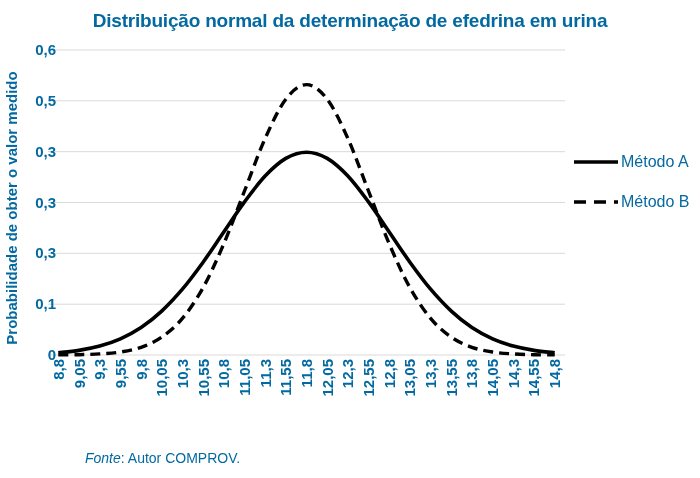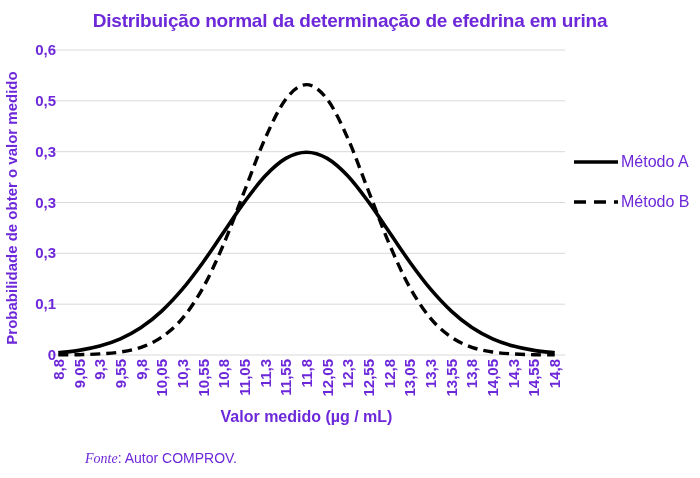--- a/index.html
+++ b/index.html
@@ -1,18 +1,18 @@
 <!DOCTYPE html>
 <html><head>
 <meta charset="utf-8">
 <style>
   html,body{margin:0;padding:0;background:#ffffff;}
   #canvas{
     position:relative;width:700px;height:478px;background:#ffffff;overflow:hidden;
-    font-family:"Liberation Sans",sans-serif;color:#6d28d9;
+    font-family:"Liberation Sans",sans-serif;color:#0369a1;
   }
   .chart-title{
     position:absolute;top:10px;left:0;width:700px;text-align:center;
     font-size:19px;font-weight:bold;letter-spacing:-0.2px;
   }
   #plot-svg{position:absolute;left:0;top:0;width:700px;height:478px;}
   .y-tick{
     position:absolute;left:12px;width:44px;text-align:right;
     font-size:15px;font-weight:bold;line-height:20px;height:20px;
   }
@@ -37,21 +37,21 @@
     font-size:16px;font-weight:bold;
   }
   .legend{position:absolute;left:573px;top:0;width:127px;}
   .legend-row{position:absolute;left:0;display:flex;align-items:center;justify-content:flex-end;}
   .legend-row.row-a{top:152px;height:20px;}
   .legend-row.row-b{top:192px;height:20px;}
   .legend-label{font-size:16px;margin-left:2px;white-space:nowrap;}
   .source-note{
     position:absolute;left:85px;top:450px;font-size:14px;
   }
-  .source-note em{font-style:italic;font-family:Liberation Serif, serif;}
+  .source-note em{font-style:italic;}
 </style>
 </head>
 <body>
 
 <div id="canvas">
 
   <svg id="plot-svg" width="700" height="478" viewBox="0 0 700 478" xmlns="http://www.w3.org/2000/svg">
     <g id="gridlines">
         <line x1="48" x2="565" y1="355.0" y2="355.0" stroke="#d9d9d9" stroke-width="1"></line>
         <line x1="48" x2="565" y1="304.2" y2="304.2" stroke="#d9d9d9" stroke-width="1"></line>
@@ -152,21 +152,20 @@
         <span>14,3</span>
       </div>
       <div class="x-tick">
         <span>14,55</span>
       </div>
       <div class="x-tick">
         <span>14,8</span>
       </div>
     </div>
 
-  <div class="x-axis-title">Valor medido (µg / mL)</div>
 
   <div class="legend">
     <div class="legend-row row-a">
       <svg width="46" height="10">
         <line x1="1" y1="5" x2="45" y2="5" stroke="#000000" stroke-width="3.5"></line>
       </svg>
       <span class="legend-label">Método A</span>
     </div>
     <div class="legend-row row-b">
       <svg width="46" height="10">

